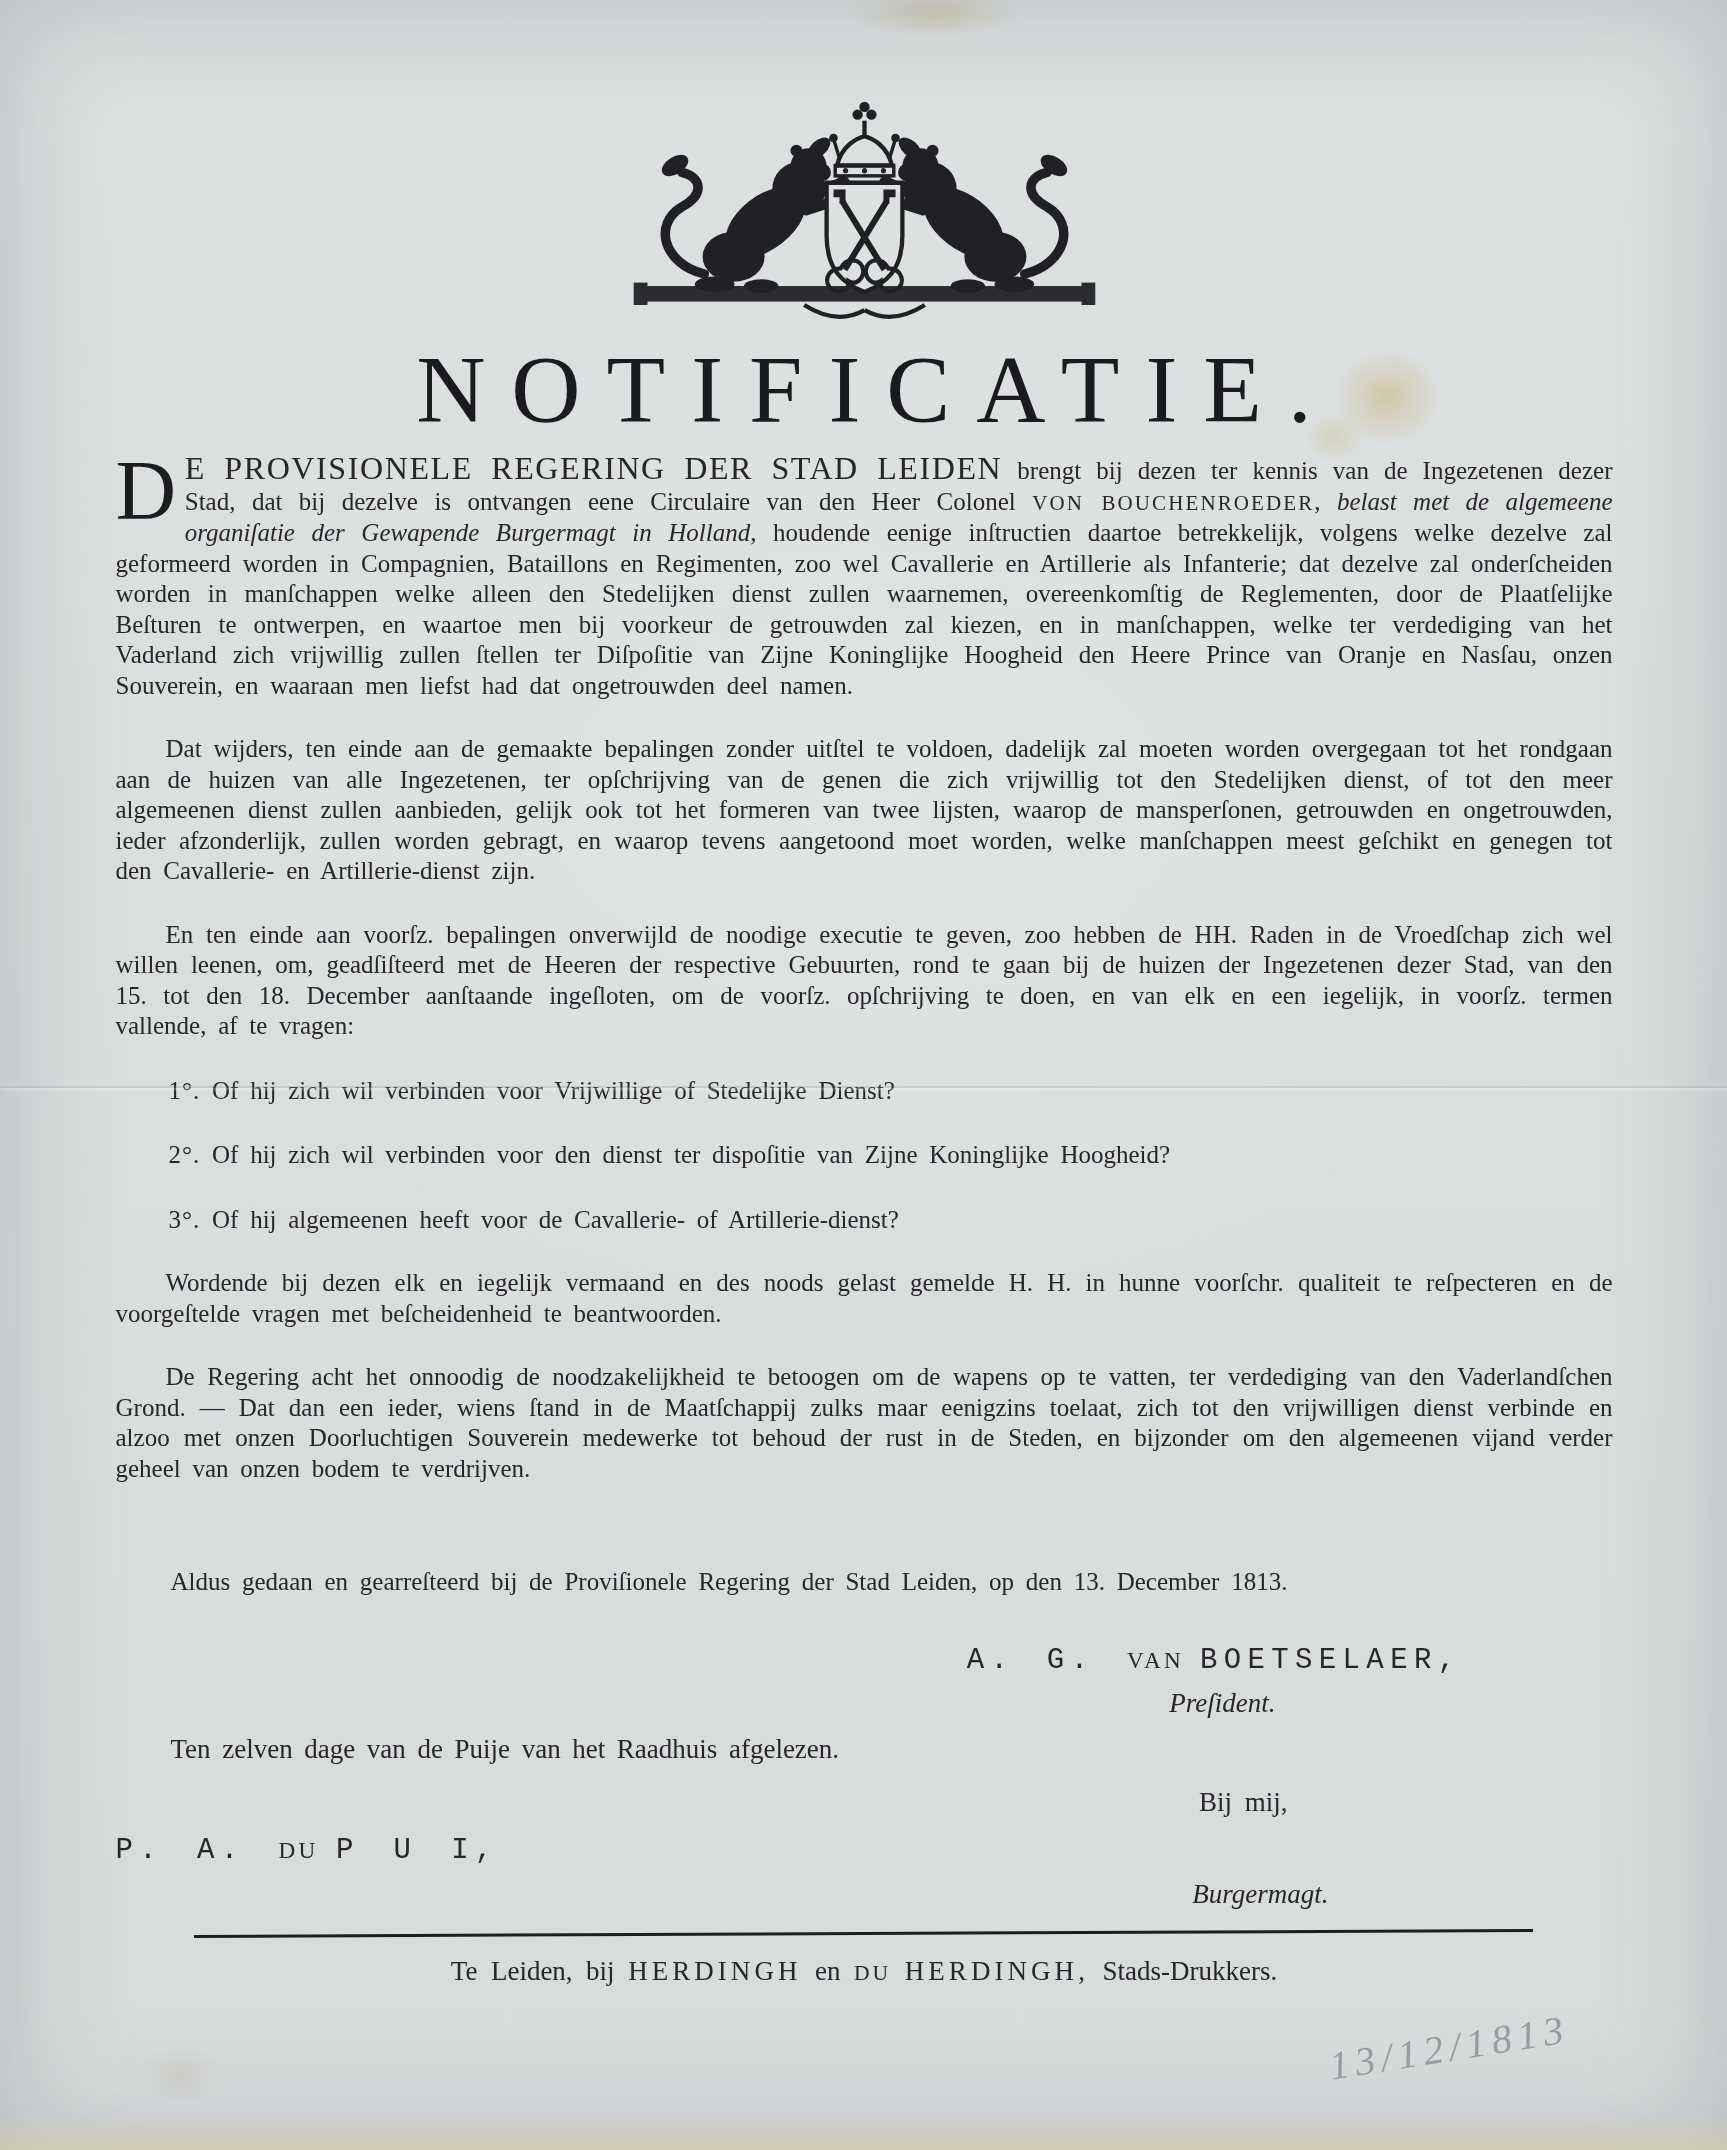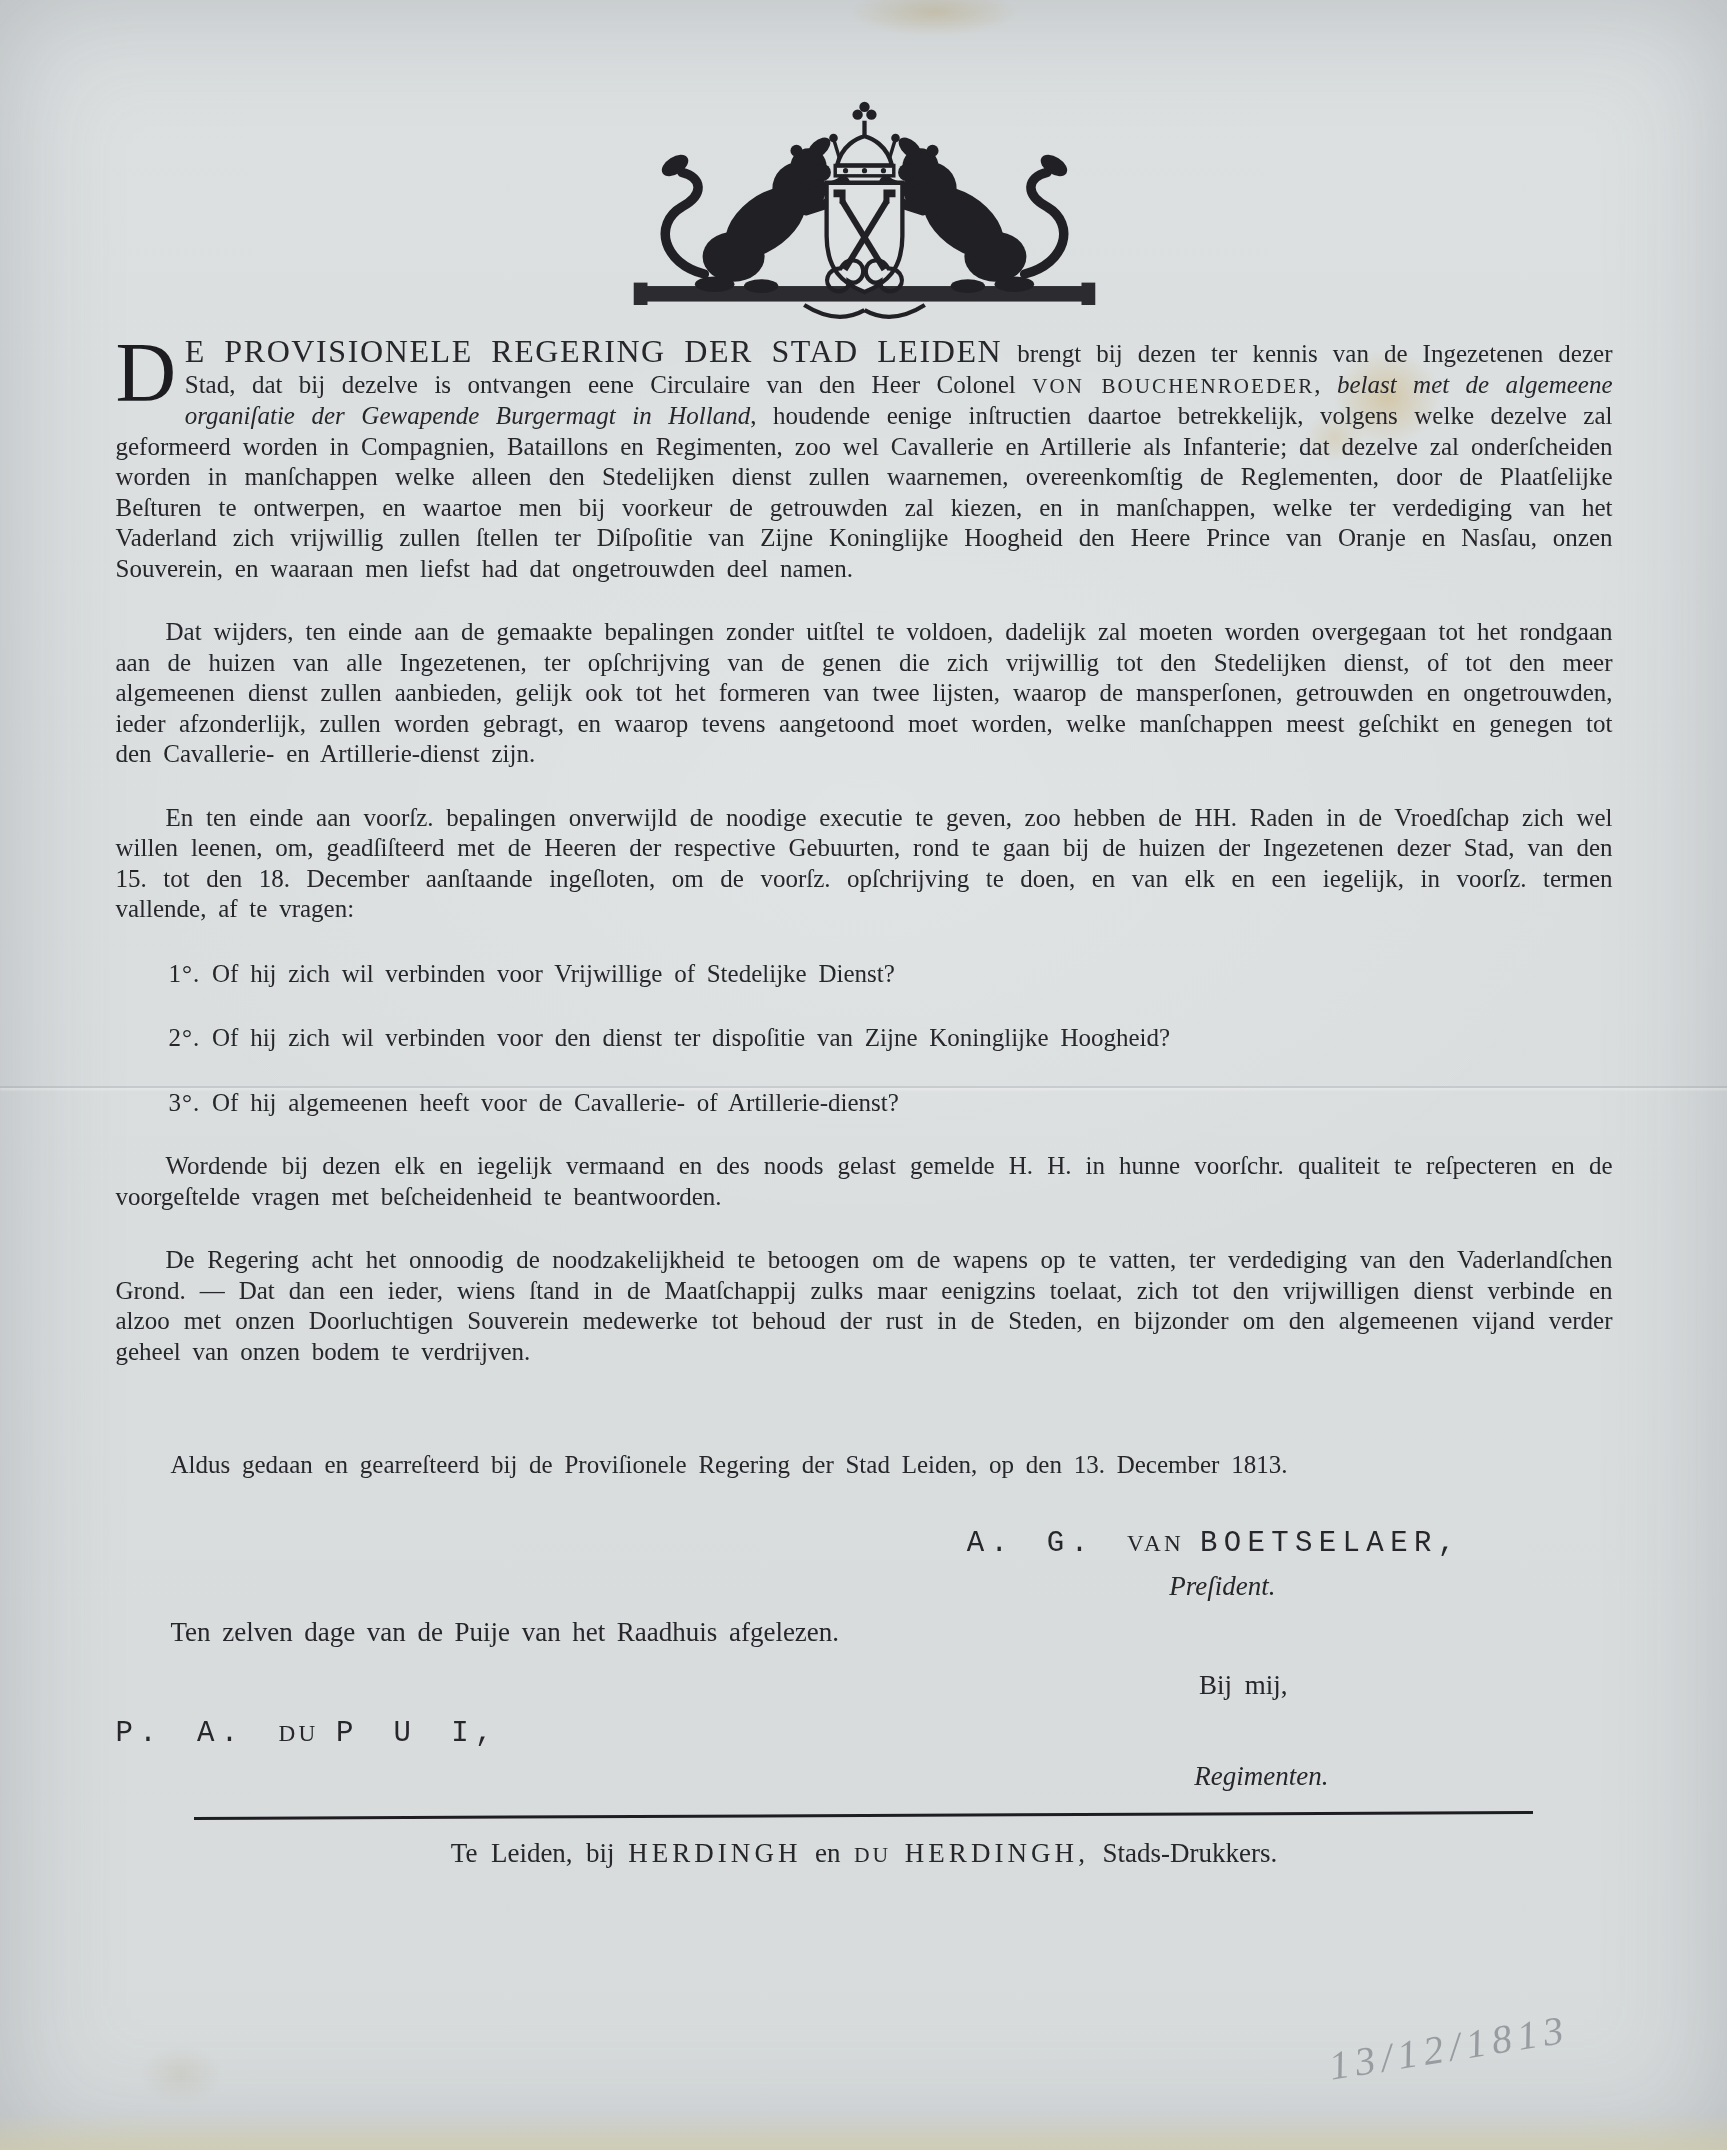--- a/index.html
+++ b/index.html
@@ -110,20 +110,21 @@
       <circle class="ink" cx="278" cy="17" r="6"></circle>
       <circle class="ink" cx="270" cy="8" r="6"></circle>
     <line class="inkline" x1="241" y1="68" x2="235" y2="48" stroke-width="4"></line>
       <circle class="ink" cx="234" cy="44" r="5"></circle>
     <line class="inkline" x1="299" y1="68" x2="305" y2="48" stroke-width="4"></line>
       <circle class="ink" cx="306" cy="44" r="5"></circle>
     <ellipse class="ink" cx="217" cy="56" rx="16" ry="9" transform="rotate(-42 217 56)"></ellipse>
     <ellipse class="ink" cx="323" cy="56" rx="16" ry="9" transform="rotate(42 323 56)"></ellipse>
   </svg>
 
+  <h1 class="doc-title">NOTIFICATIE.</h1>
 
   <div class="bodycol">
     <p class="para p1"><span class="initial">D</span><span class="lead">E PROVISIONELE REGERING DER STAD LEIDEN</span><span> brengt bij dezen ter kennis van de Ingezetenen dezer Stad, dat bij dezelve is ontvangen eene Circulaire van den Heer Colonel </span><span class="sc">VON BOUCHENROEDER</span><span>, </span><span class="it">belast met de algemeene organiſatie der Gewapende Burgermagt in Holland</span><span>, houdende eenige inſtructien daartoe betrekkelijk, volgens welke dezelve zal geformeerd worden in Compagnien, Bataillons en Regimenten, zoo wel Cavallerie en Artillerie als Infanterie; dat dezelve zal onderſcheiden worden in manſchappen welke alleen den Stedelijken dienst zullen waarnemen, overeenkomſtig de Reglementen, door de Plaatſelijke Beſturen te ontwerpen, en waartoe men bij voorkeur de getrouwden zal kiezen, en in manſchappen, welke ter verdediging van het Vaderland zich vrijwillig zullen ſtellen ter Diſpoſitie van Zijne Koninglijke Hoogheid den Heere Prince van Oranje en Nasſau, onzen Souverein, en waaraan men liefst had dat ongetrouwden deel namen.</span></p>
     <p class="para p2">Dat wijders, ten einde aan de gemaakte bepalingen zonder uitſtel te voldoen, dadelijk zal moeten worden overgegaan tot het rondgaan aan de huizen van alle Ingezetenen, ter opſchrijving van de genen die zich vrijwillig tot den Stedelijken dienst, of tot den meer algemeenen dienst zullen aanbieden, gelijk ook tot het formeren van twee lijsten, waarop de mansperſonen, getrouwden en ongetrouwden, ieder afzonderlijk, zullen worden gebragt, en waarop tevens aangetoond moet worden, welke manſchappen meest geſchikt en genegen tot den Cavallerie- en Artillerie-dienst zijn.</p>
     <p class="para p3">En ten einde aan voorſz. bepalingen onverwijld de noodige executie te geven, zoo hebben de HH. Raden in de Vroedſchap zich wel willen leenen, om, geadſiſteerd met de Heeren der respective Gebuurten, rond te gaan bij de huizen der Ingezetenen dezer Stad, van den 15. tot den 18. December aanſtaande ingeſloten, om de voorſz. opſchrijving te doen, en van elk en een iegelijk, in voorſz. termen vallende, af te vragen:</p>
 
     <p class="para item"><span class="itemnum">1°.</span> <span>Of hij zich wil verbinden voor Vrijwillige of Stedelijke Dienst?</span></p>
     <p class="para item"><span class="itemnum">2°.</span> <span>Of hij zich wil verbinden voor den dienst ter dispoſitie van Zijne Koninglijke Hoogheid?</span></p>
     <p class="para item"><span class="itemnum">3°.</span> <span>Of hij algemeenen heeft voor de Cavallerie- of Artillerie-dienst?</span></p>
 
@@ -132,21 +133,21 @@
 
     <p class="para closing">Aldus gedaan en gearreſteerd bij de Proviſionele Regering der Stad Leiden, op den 13. December 1813.</p>
 
     <p class="para sig-name"><span class="sp2">A. G. </span><span class="sc2">VAN</span><span> </span><span class="sp2">BOETSELAER,</span></p>
     <p class="para president-title">Preſident.</p>
 
     <p class="para afgelezen">Ten zelven dage van de Puije van het Raadhuis afgelezen.</p>
 
     <p class="para bij-mij">Bij mij,</p>
     <p class="para sec-name"><span class="sp2">P. A. </span><span class="sc2">DU</span><span> </span><span class="sp2">P U I,</span></p>
-    <p class="para sec-title">Regimenten.</p>
+    <p class="para sec-title">Burgermagt.</p>
 
     <div class="rule"></div>
     <p class="para colophon"><span>Te Leiden, bij </span><span class="csp">HERDINGH</span><span> en </span><span class="sc2">DU</span><span> </span><span class="csp">HERDINGH,</span><span> Stads-Drukkers.</span></p>
   </div>
 
   <div class="annotation">13/12/1813</div>
 
   <div class="crease"></div>
   <div class="deckle"></div>
 </div>

